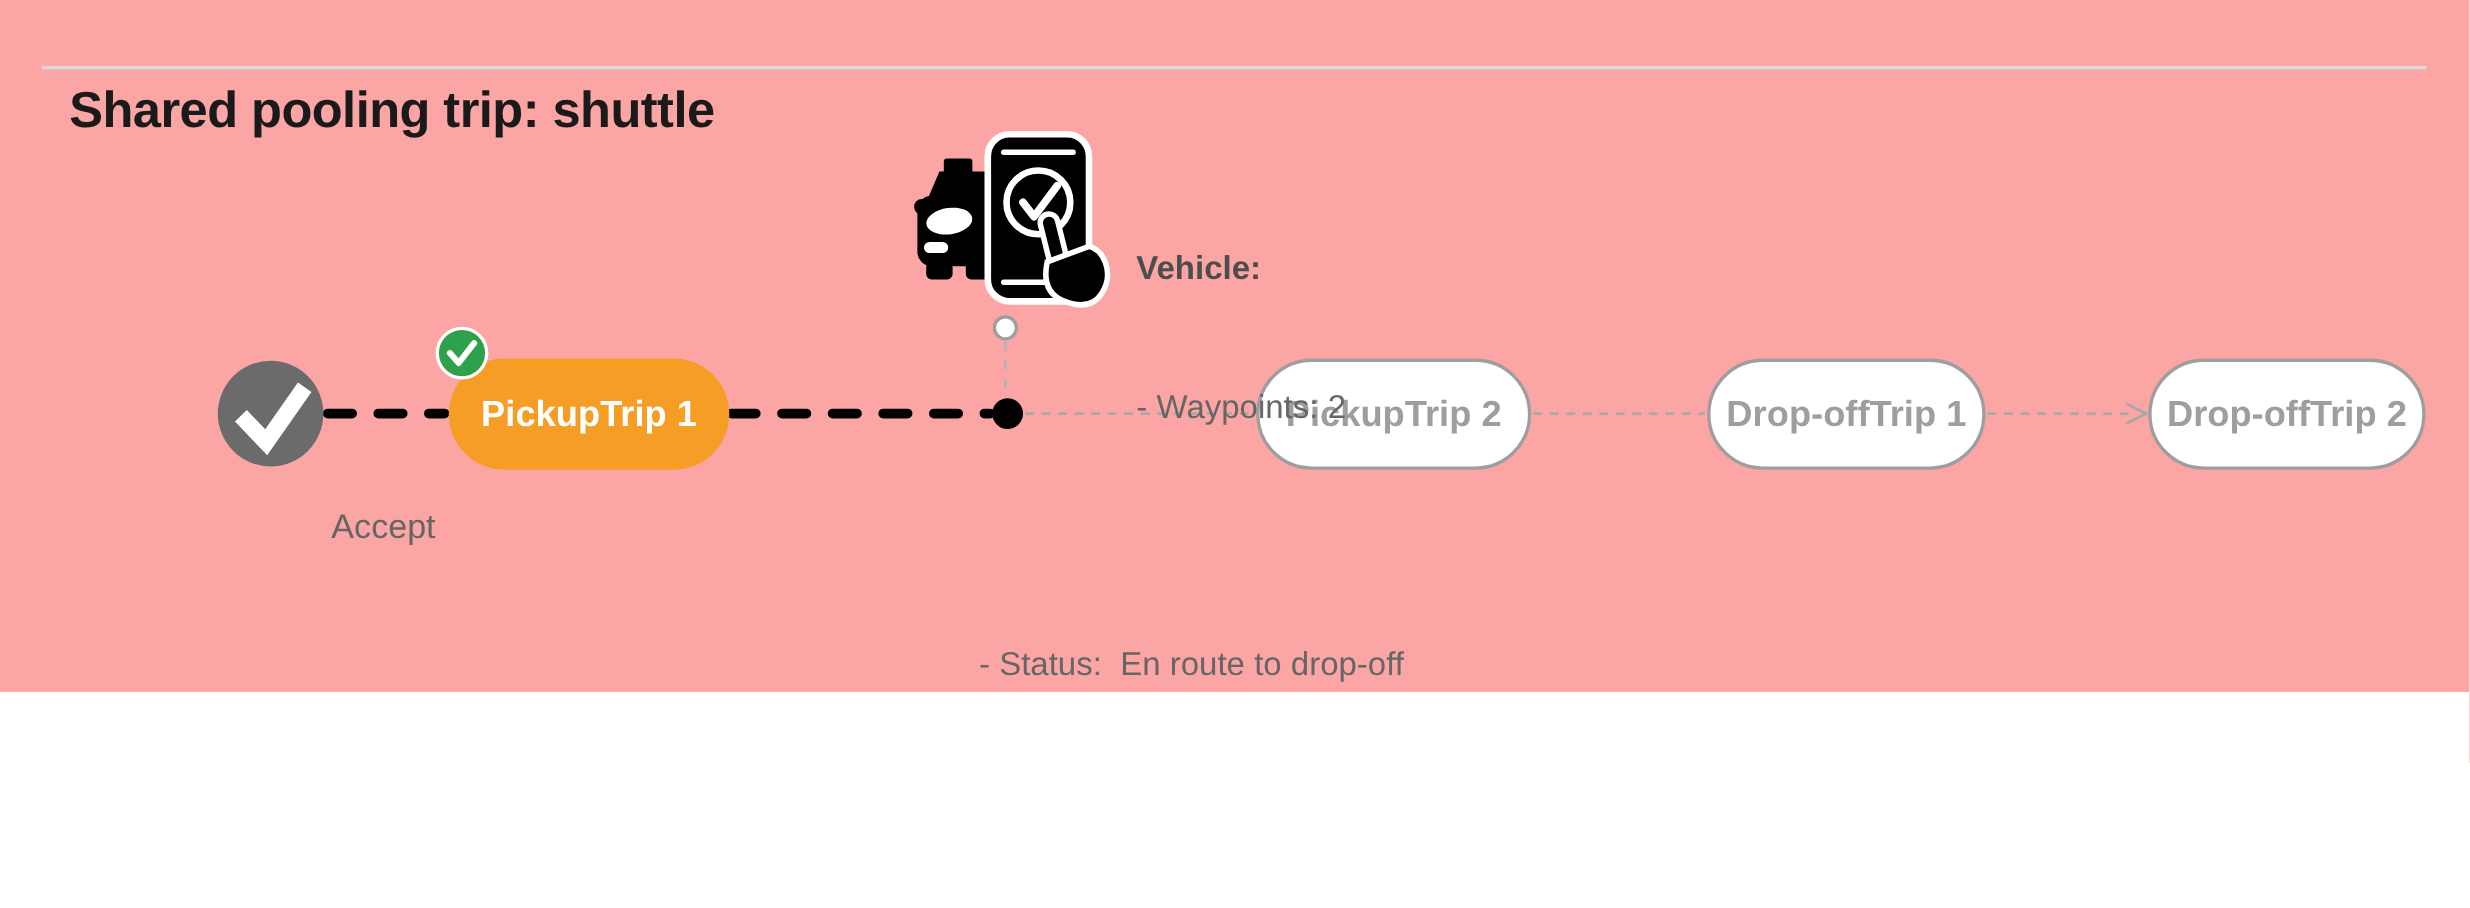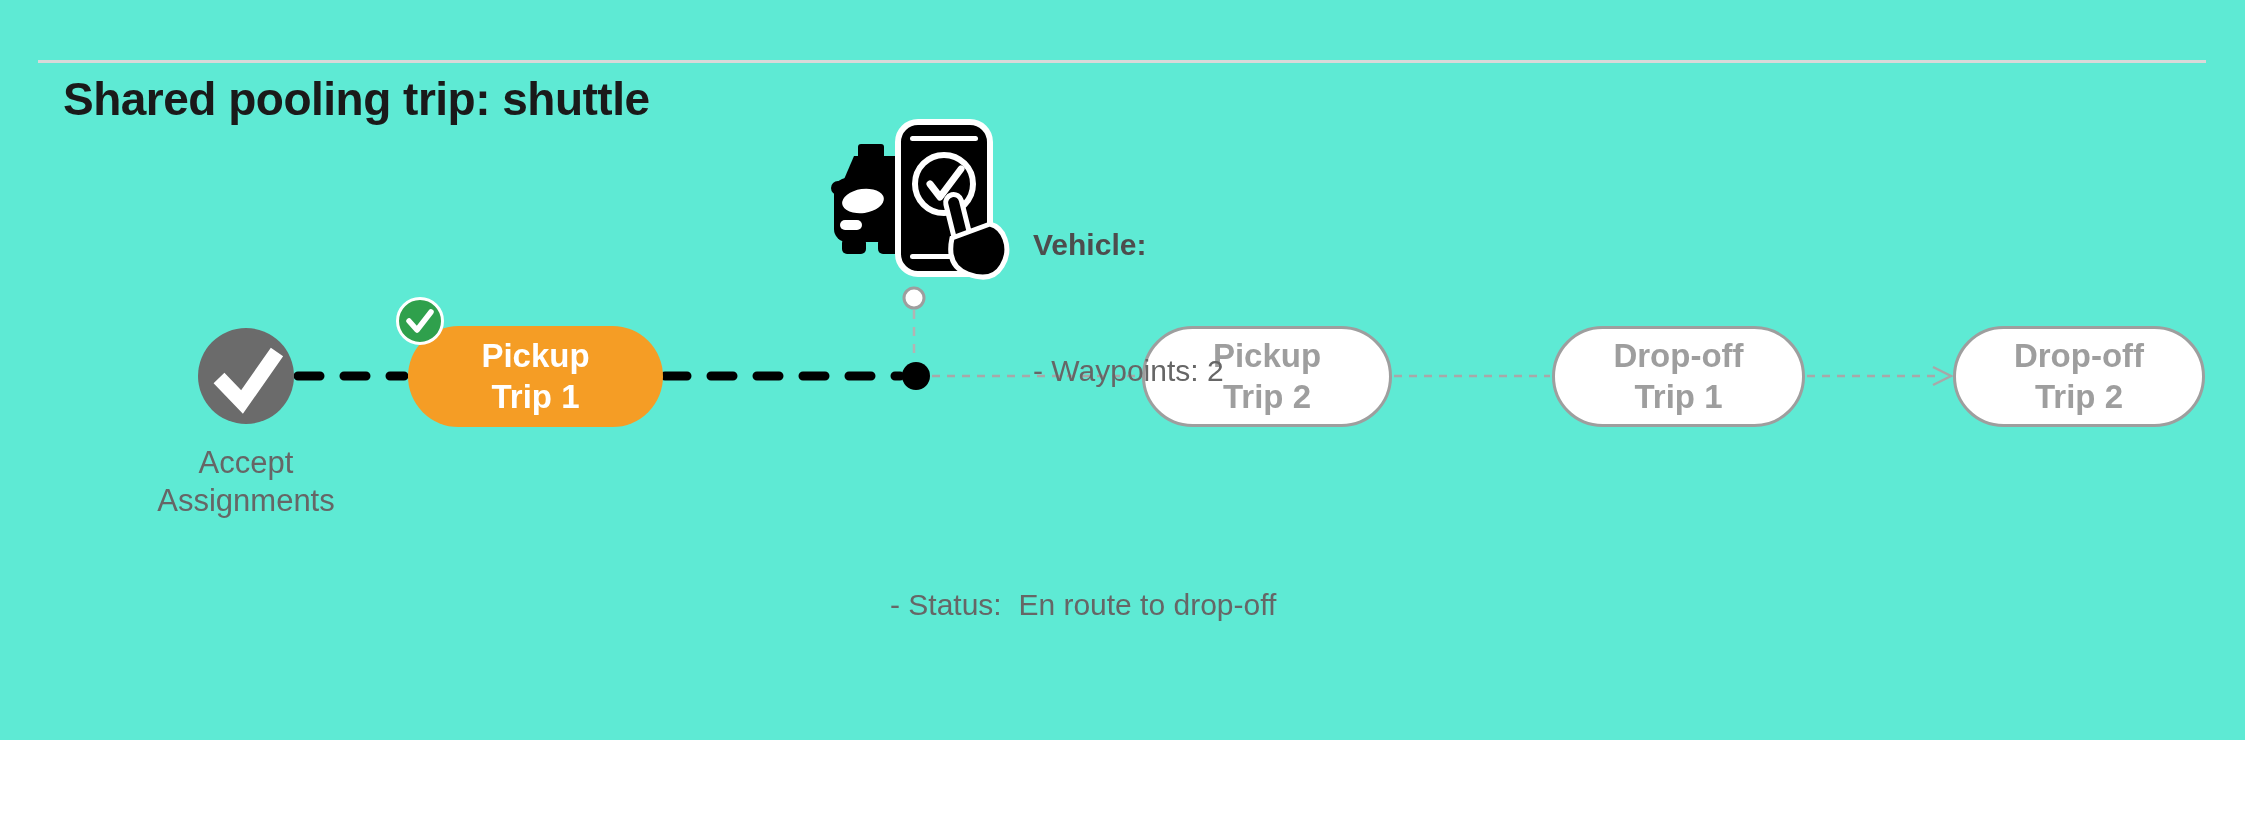--- a/index.html
+++ b/index.html
@@ -1,31 +1,31 @@
 <!DOCTYPE html>
 <html><head>
 <meta charset="utf-8">
 <style>
   html,body{margin:0;padding:0;background:#fff;}
   body{font-family:"Liberation Sans", sans-serif;}
-  .page{position:relative;width:2245px;height:740px;background:#5eead4;overflow:hidden;}
+  .page{position:relative;width:2245px;height:629px;background:#fca5a5;overflow:hidden;}
   .hairline{position:absolute;left:38px;width:2168px;height:3px;background:#D9D9D9;}
   .hairline.top{top:60px;}
   .hairline.bottom{top:782px;}
   .title{position:absolute;left:63px;top:72px;font-size:46px;font-weight:bold;color:#1A1A1A;letter-spacing:-0.5px;}
   .svg-layer{position:absolute;left:0;top:0;width:2245px;height:825px;}
-  .pill{position:absolute;top:326px;height:101px;border-radius:999px;display:flex;flex-direction:column;align-items:center;justify-content:center;box-sizing:border-box;font-weight:bold;font-size:33px;line-height:1.22;text-align:center;z-index:2;}
+  .pill{position:absolute;top:326px;height:101px;border-radius:999px;display:flex;flex-direction:row;align-items:center;justify-content:center;box-sizing:border-box;font-weight:bold;font-size:33px;line-height:1.22;text-align:center;z-index:2;}
   .pill.current{background:#F59D25;color:#fff;border:none;}
   .pill.upcoming{background:#fff;color:#9E9E9E;border:3px solid #9E9E9E;}
   .pill-1{left:408px;width:255px;}
   .pill-2{left:1142px;width:250px;}
   .pill-3{left:1552px;width:253px;}
   .pill-4{left:1953px;width:252px;}
   .badge{position:absolute;left:396px;top:297px;width:42px;height:42px;background:#2FA04C;border:3px solid #fff;border-radius:50%;z-index:3;display:flex;align-items:center;justify-content:center;}
-  .start-label{position:absolute;left:96px;top:444px;width:300px;text-align:center;color:#666666;font-size:31px;line-height:1.24;z-index:2;}
+  .start-label{position:absolute;left:96px;top:460px;width:300px;text-align:right;color:#666666;font-size:31px;line-height:1.24;z-index:2;}
   .info{position:absolute;color:#666666;font-size:30px;line-height:42px;white-space:pre-wrap;z-index:2;}
   .info .b{font-weight:bold;color:#4D4D4D;}
   .vehicle-info{left:1033px;top:140px;}
   .trip-status{left:890px;top:500px;}
 </style>
 </head>
 <body>
 
 <div class="page">
 
@@ -93,21 +93,20 @@
   </div>
 
   <div class="badge">
     <svg width="42" height="42" viewBox="0 0 42 42">
       <path d="M10,21 L18,30 L32,12" stroke="#fff" stroke-width="5.5" fill="none" stroke-linecap="round" stroke-linejoin="round"></path>
     </svg>
   </div>
 
   <div class="start-label">
     <div>Accept</div>
-    <div>Assignments</div>
   </div>
 
   <div class="info vehicle-info">
     <div class="b">Vehicle:</div>
     <div>- Waypoints: 2</div>
   </div>
 
   <div class="info trip-status">
     <div>- Status:  En route to drop-off</div>
     

